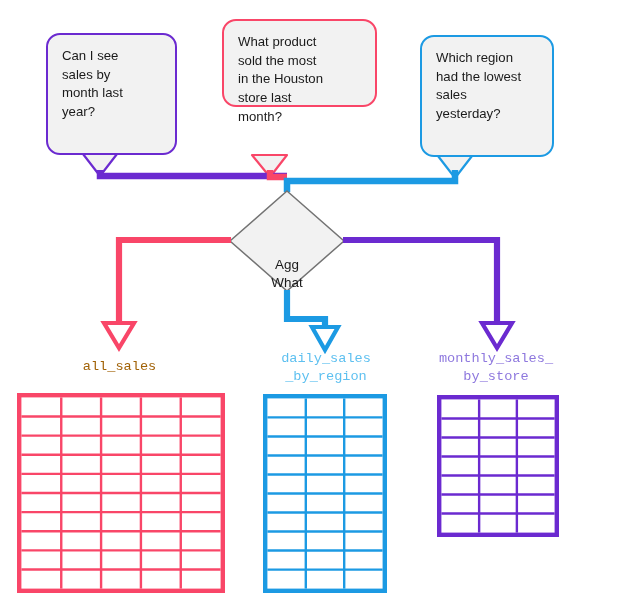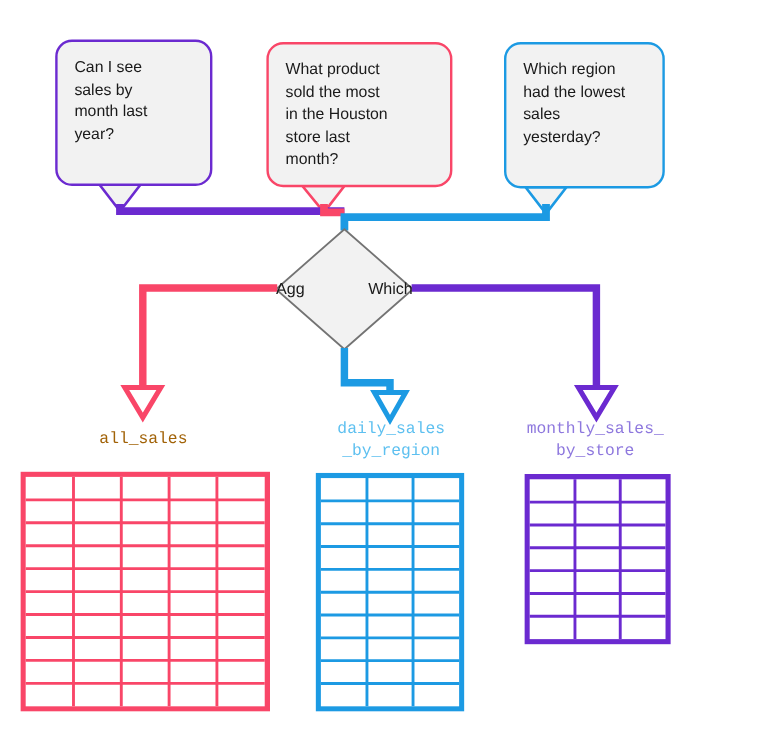--- a/index.html
+++ b/index.html
@@ -49,23 +49,23 @@
     position: absolute;
     z-index: 4;
   }
   .diamond-label {
     position: absolute;
     left: 0;
     top: 0;
     width: 100%;
     height: 100%;
     display: flex;
-    flex-direction: row;
+    flex-direction: column;
     align-items: center;
-    justify-content: space-between;
+    justify-content: flex-end;
     font-size: 13.4px;
     line-height: 1.3;
     color: #1a1a1a;
     text-align: center;
     pointer-events: none;
   }
   .tbl-label {
     position: absolute;
     font-family: "Liberation Mono", monospace;
     font-size: 13.6px;
@@ -115,39 +115,39 @@
     <path d="M 482 323 L 512 323 L 497 348 Z" fill="#ffffff" stroke="#6B2AD0" stroke-width="4.2" stroke-linejoin="miter"></path>
   </svg>
 
   <div class="bubble" style="left:46px; top:33px; width:131px; height:122px; border-color:#6B2AD0;">
     <span class="bubble-text">Can I see
 sales by
 month last
 year?</span>
   </div>
 
-  <div class="bubble" style="left:222px; top:35px; width:155px; height:121px; border-color:#F94668;">
+  <div class="bubble" style="left:222px; top:19px; width:155px; height:88px; border-color:#F94668;">
     <span class="bubble-text">What product
 sold the most
 in the Houston
 store last
 month?</span>
   </div>
 
   <div class="bubble" style="left:420px; top:35px; width:134px; height:122px; border-color:#1C9AE3;">
     <span class="bubble-text">Which region
 had the lowest
 sales
 yesterday?</span>
   </div>
 
   <div class="diamond-wrap" style="left:230px; top:191px; width:114px; height:100px;">
     <div class="diamond-label">
       <span>Agg</span>
-      <span>Which</span>
+      <span>What</span>
     </div>
   </div>
 
   <div class="tbl-label" style="left:53px; top:358px; width:133px; color:#a16207;">all_sales</div>
 
   <div class="tbl-label" style="left:417px; top:350px; width:158px; color:#8E78DE;">monthly_sales_
 by_store</div>
 
   <div class="tbl-label" style="left:258px; top:350px; width:136px; color:#5EC0F0;">daily_sales
 _by_region</div>

